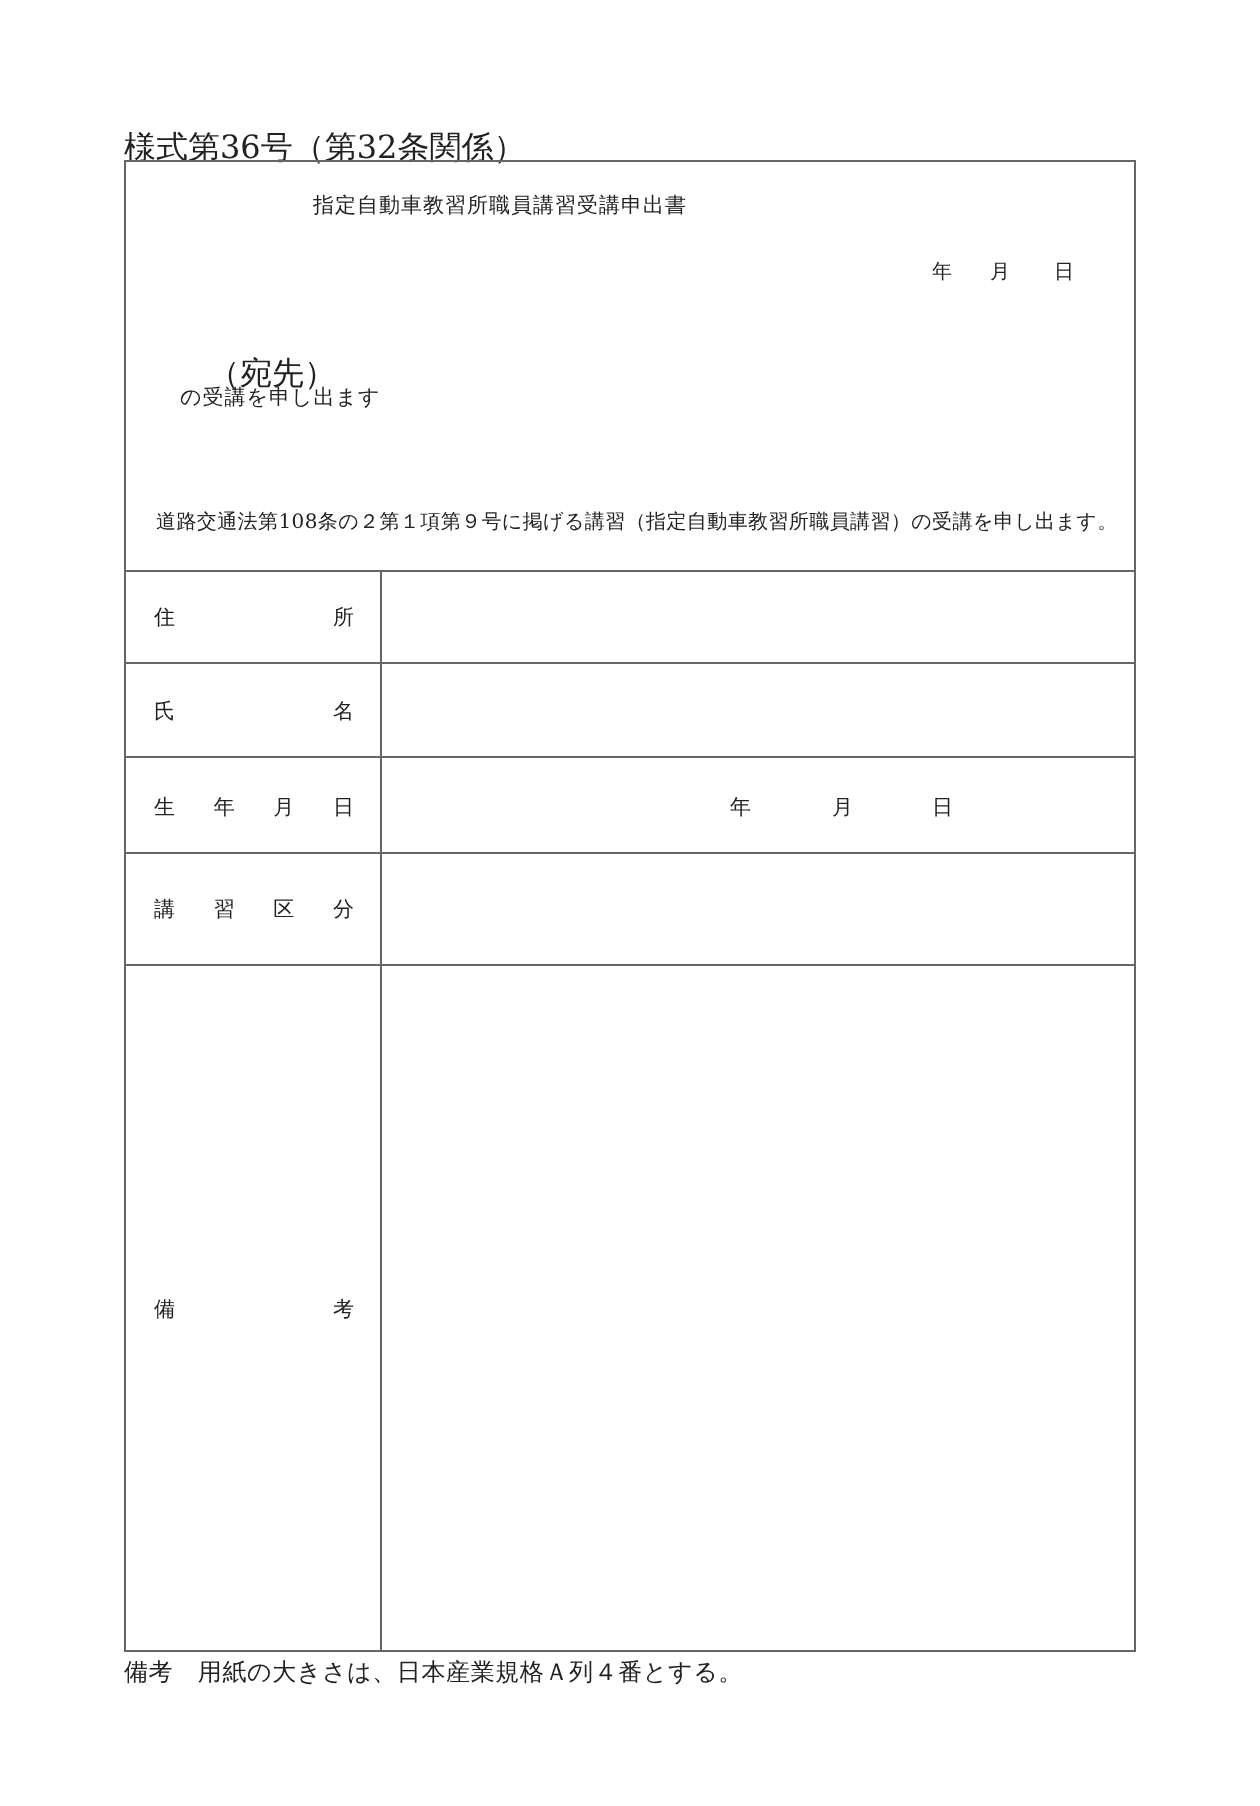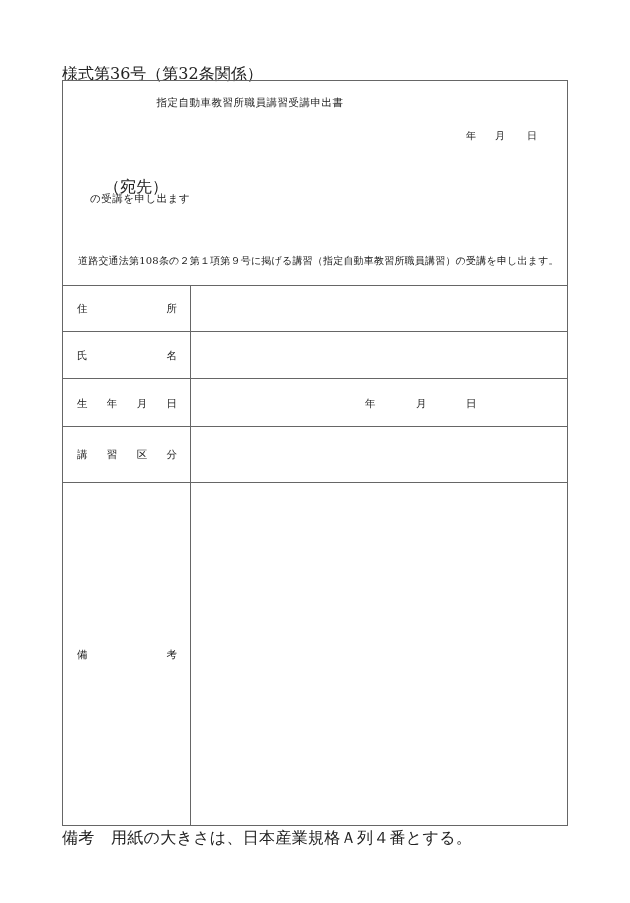--- a/index.html
+++ b/index.html
@@ -10,21 +10,21 @@
     .outer { left: 62px; top: 80px; width: 504px; height: 744px; border: 1px solid #666; box-sizing: content-box; }
     .title { left: 0; width: 500px; top: 96px; text-align: center; font-size: 10.5px; letter-spacing: 0.5px; }
     .date-top { top: 129px; font-size: 10px; }
     .addressee1 { left: 84px; top: 177px; font-size: 16px; margin-left: 20px; }
     .addressee2 { left: 90px; top: 192px; font-size: 10.5px; letter-spacing: 0.5px; }
     .statement { left: 78px; top: 254px; font-size: 10px; letter-spacing: 0.2px; white-space: nowrap; }
     .hline { height: 1px; background: #666; left: 62px; width: 505px; }
     .vline { width: 1px; background: #666; left: 190px; }
     .label { font-size: 10.5px; }
     .lbl-row { left: 77px; width: 100px; display: flex; justify-content: space-between; font-size: 10.5px; }
-    .footnote { left: 62px; top: 828px; font-size: 16px; letter-spacing: 0.3px; }
+    .footnote { left: 62px; top: 828px; font-size: 12px; letter-spacing: 0.3px; }
   </style>
 </head>
 <body>
 
 <div class="abs form-no">様式第36号（第32条関係）</div>
 
 <div class="abs outer"></div>
 
 <div class="abs title">指定自動車教習所職員講習受講申出書</div>
 

